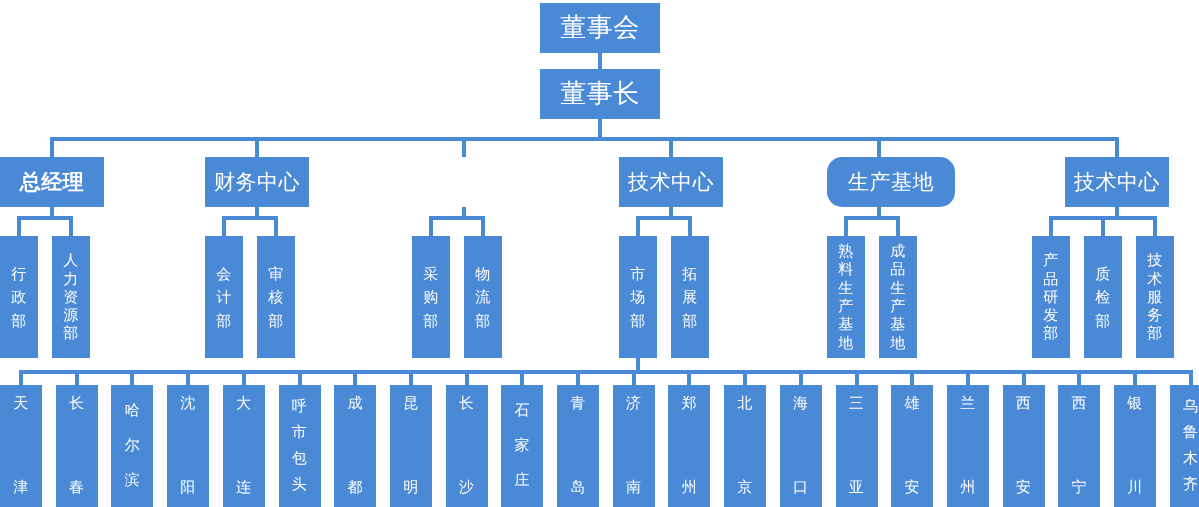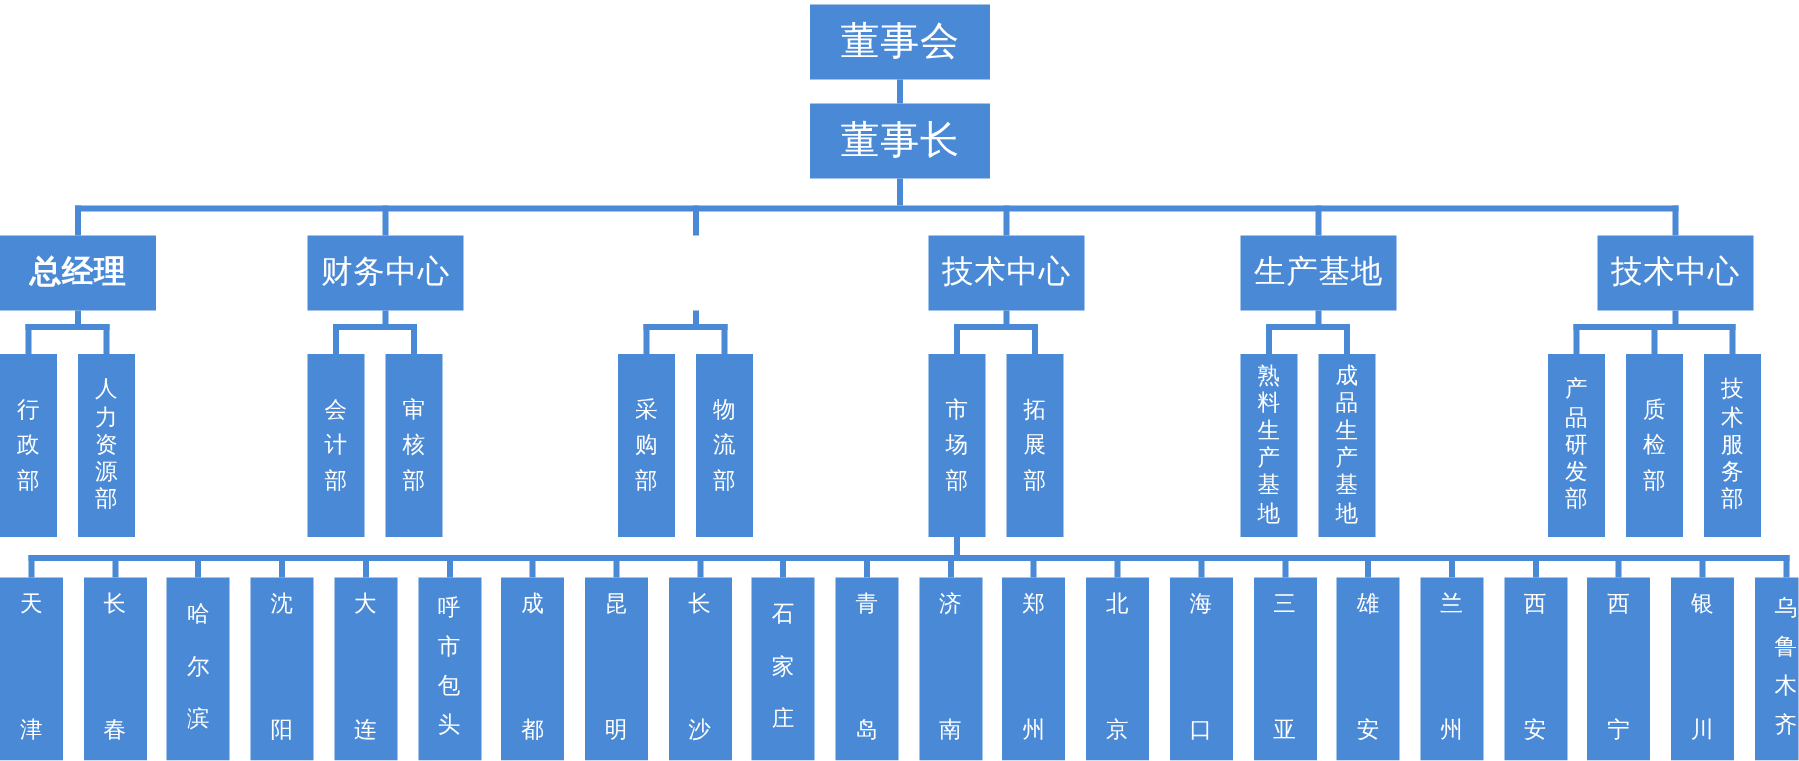--- a/index.html
+++ b/index.html
@@ -152,21 +152,21 @@
       <span class="ch">场</span>
       <span class="ch">部</span>
     </div>
     <div class="conn" style="left: 636px; top: 216px; width: 4px; height: 20px;"></div>
     <div class="node n-vert" style="left: 671px; top: 236px; width: 38px; height: 122px;">
       <span class="ch">拓</span>
       <span class="ch">展</span>
       <span class="ch">部</span>
     </div>
     <div class="conn" style="left: 688px; top: 216px; width: 4px; height: 20px;"></div>
-    <div class="node n-l1" style="left: 827px; top: 157px; width: 104px; height: 50px;">生产基地</div>
+    <div class="node n-l1" style="left: 827px; top: 157px; width: 128px; height: 50px; border-radius: 15px;">生产基地</div>
     <div class="conn" style="left: 877px; top: 137px; width: 4px; height: 20px;"></div>
     <div class="conn" style="left: 877px; top: 207px; width: 4px; height: 9px;"></div>
     <div class="conn" style="left: 844px; top: 216px; width: 56px; height: 4px;"></div>
     <div class="node n-vert dense" style="left: 827px; top: 236px; width: 38px; height: 122px;">
       <span class="ch">熟</span>
       <span class="ch">料</span>
       <span class="ch">生</span>
       <span class="ch">产</span>
       <span class="ch">基</span>
       <span class="ch">地</span>

